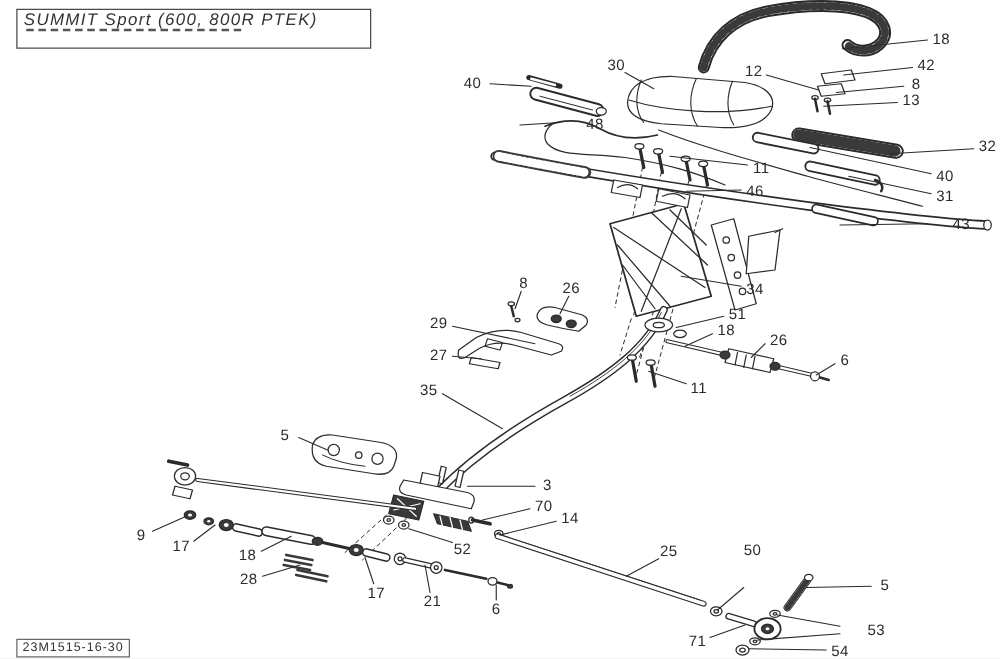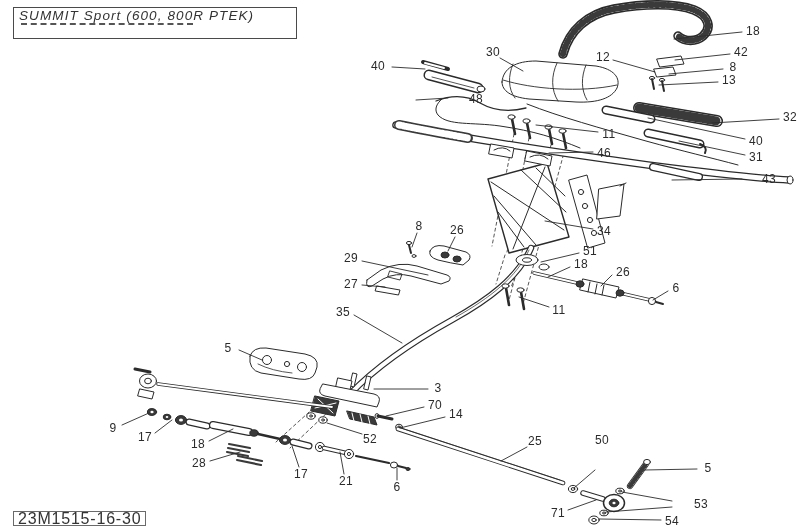--- a/index.html
+++ b/index.html
@@ -22,21 +22,21 @@
   #model-box{
     position:absolute;left:13px;top:7px;width:284px;height:32px;
     border:1.3px solid #4a4a4a;box-sizing:border-box;padding:1px 0 0 5px;
     font-style:italic;color:#333;
   }
   #model-box .model-line{font-size:13.5px;line-height:14px;letter-spacing:1.1px;white-space:nowrap;}
   #model-box .dash-sep{width:172px;border-top:2px dashed #555;margin:0 0 1px 2px;}
   #sheet-box{
     position:absolute;left:13px;top:511px;height:15px;
     border:1px solid #6a6a6a;box-sizing:border-box;padding:1px 4px 0 4px;
-    font-size:16px;line-height:12px;letter-spacing:.8px;color:#333;
+    font-size:10px;line-height:12px;letter-spacing:.8px;color:#333;
   }
   svg.layer{position:absolute;left:0;top:0;}
 </style>
 </head>
 <body>
 
 <div id="canvas">
 
   <svg id="artwork" class="layer" width="800" height="527" viewBox="0 0 800 527">
 

